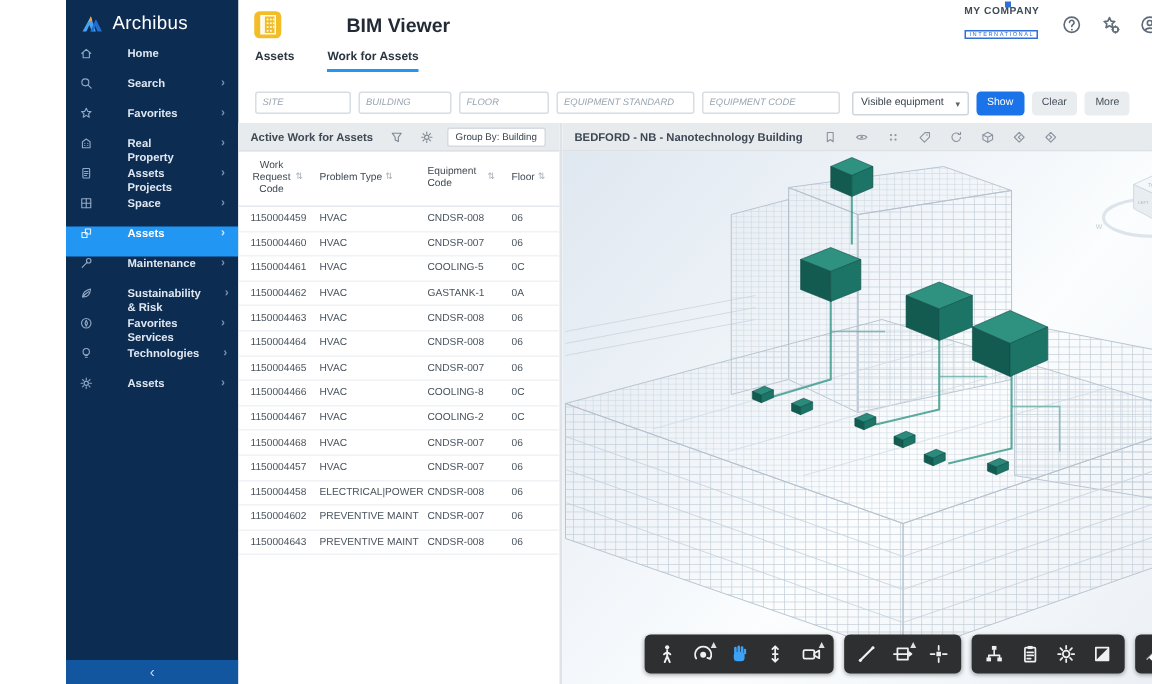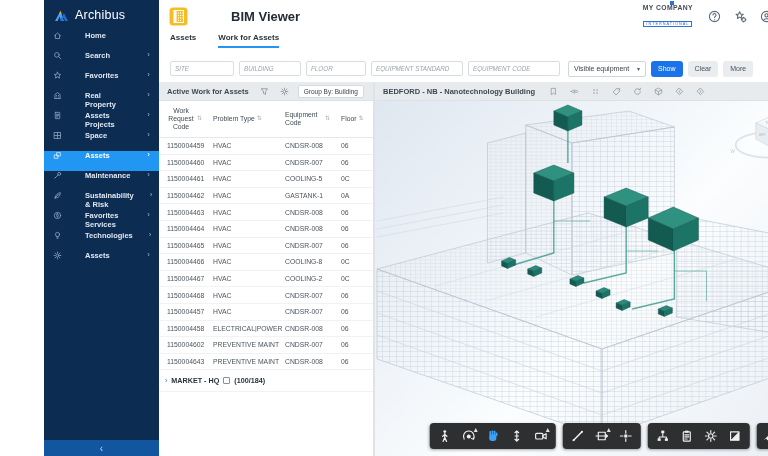--- a/index.html
+++ b/index.html
@@ -406,26 +406,21 @@
               <span class="td c1">1150004602</span>
               <span class="td c2">PREVENTIVE MAINT</span>
               <span class="td c3">CNDSR-007</span>
               <span class="td c4">06</span>
             </div><div class="trow">
               <span class="td c1">1150004643</span>
               <span class="td c2">PREVENTIVE MAINT</span>
               <span class="td c3">CNDSR-008</span>
               <span class="td c4">06</span>
             </div><span id="rows-anchor"></span>
-        <div class="group-row2">
-              <span class="gr-caret">›</span>
-              <span class="gr-name">MARKET - HQ</span>
-              <span class="gr-check"></span>
-              <span class="gr-count">(100/184)</span>
-            </div></div>
+        </div>
       </section>
 
       <section class="viewer">
         <div class="panel-head viewer-head">
           <span class="panel-title">BEDFORD - NB - Nanotechnology Building</span>
           <div class="vh-icons" id="vhicons">
               <span class="vh-ico">
                 <svg viewBox="0 0 12 12" fill="none" stroke="currentColor" stroke-width="1" stroke-linecap="round" stroke-linejoin="round">
                   <path d="M3.4 1.8h5.2V10L6 8 3.4 10z"></path>
                 </svg>

